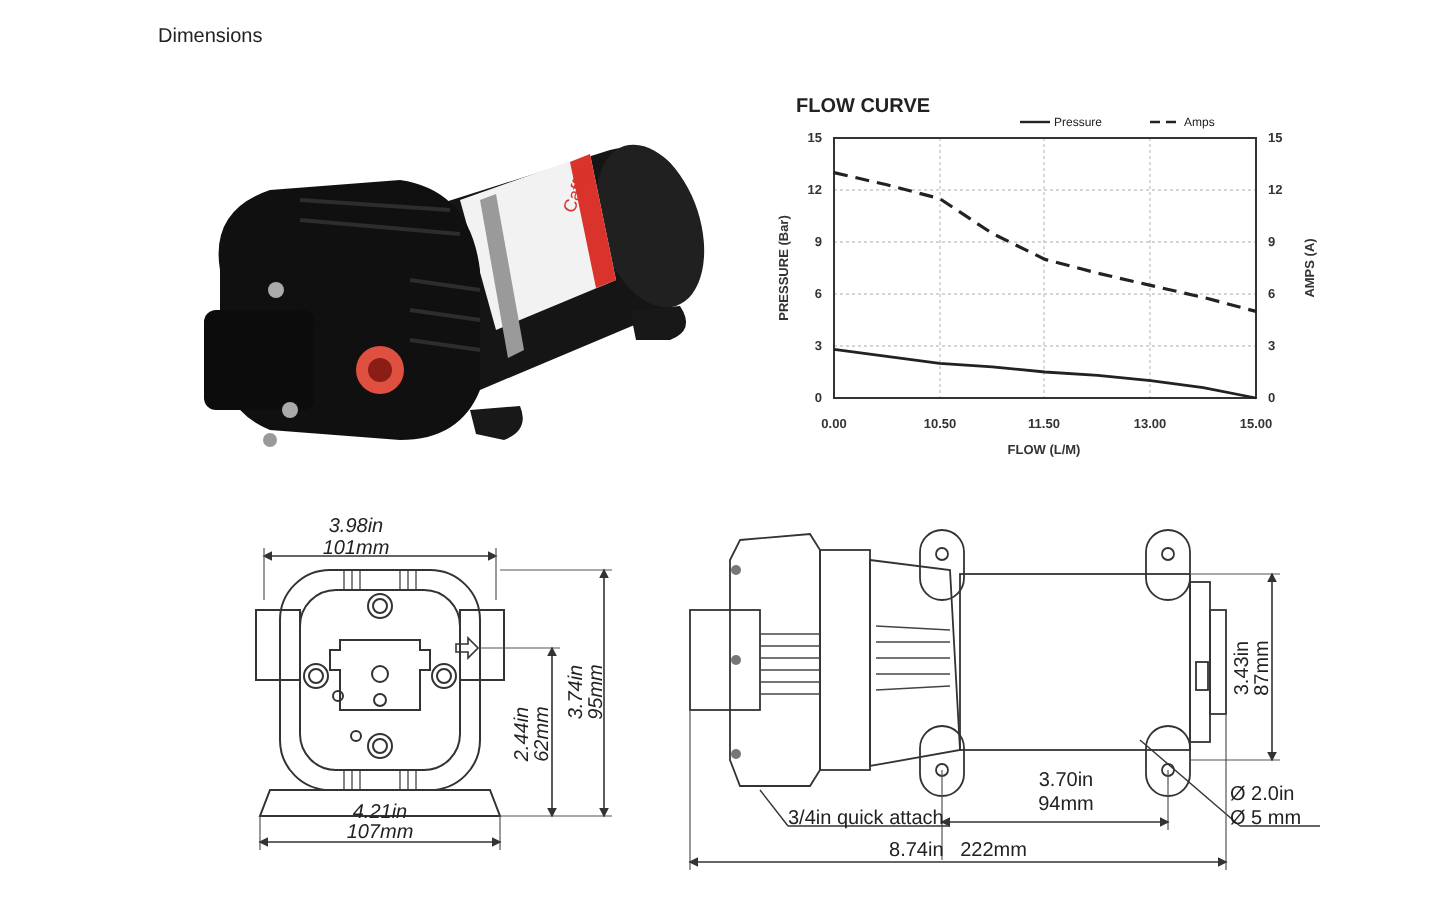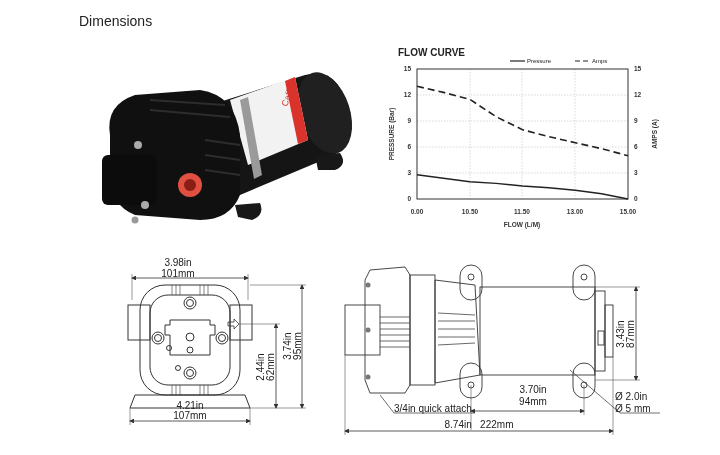--- a/index.html
+++ b/index.html
@@ -1,20 +1,20 @@
 <!DOCTYPE html>
 <html><head>
 <meta charset="utf-8">
 <style>
   html, body { margin:0; padding:0; background:#ffffff; }
   body { width:720px; height:455px; position:relative; overflow:hidden; font-family:"Liberation Sans", sans-serif; color:#222; }
-  .title { position:absolute; left:79px; top:13px; font-size:14px; color:#222; }
+  .title { position:absolute; left:79px; top:13px; font-size:10px; color:#222; }
   .photo { position:absolute; left:90px; top:45px; width:280px; height:185px; }
   .chart { position:absolute; left:380px; top:40px; width:290px; height:195px; }
-  .front { position:absolute; left:110px; top:240px; width:210px; height:215px; }
+  .front { position:absolute; left:110px; top:240px; width:210px; height:215px;font-style:italic; }
   .side { position:absolute; left:330px; top:255px; width:330px; height:200px; }
   svg text { font-family:"Liberation Sans", sans-serif; }
 </style>
 </head>
 <body>
 
 <div class="title">Dimensions</div>
 
 <div class="photo">
   <svg width="280" height="185" viewBox="0 0 280 185">

